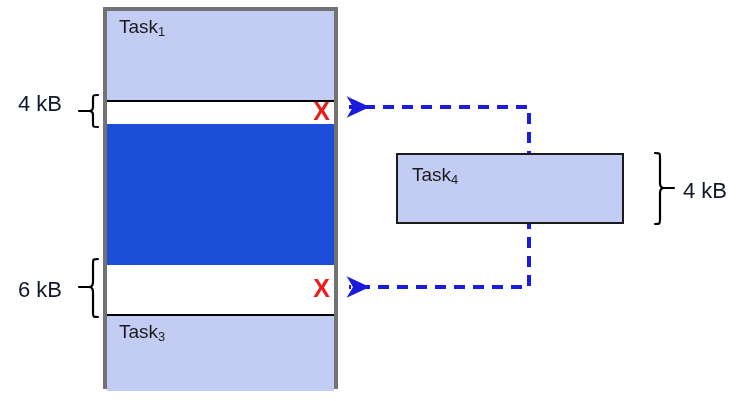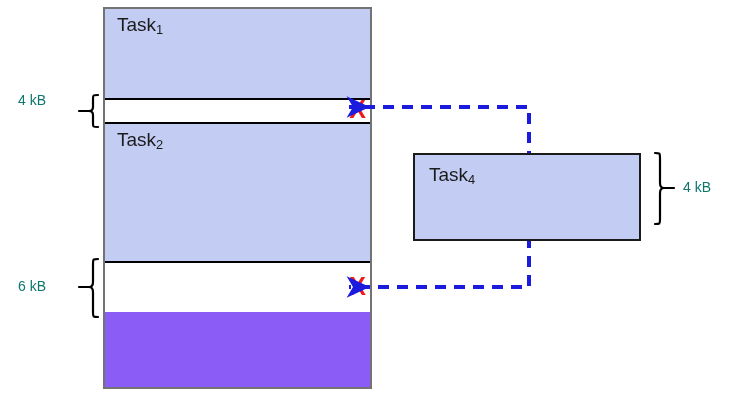--- a/index.html
+++ b/index.html
@@ -16,25 +16,25 @@
     height: 401px;
     background: #ffffff;
     overflow: hidden;
   }
 
   
   .mem-column {
     position: absolute;
     left: 103px;
     top: 7px;
-    width: 269px;
+    width: 235px;
     height: 382px;
     box-sizing: border-box;
-    border: 2px solid #737373;
-    background: #8b5cf6;
+    border: 4px solid #737373;
+    background: #1d4ed8;
   }
   .mem-block {
     position: absolute;
     left: 0;
     width: 100%;
     box-sizing: border-box;
     background: #c3cdf4;
     border-top: 2px solid #000000;
     border-bottom: 2px solid #000000;
   }
@@ -70,34 +70,34 @@
     font-size: 25px;
     font-weight: bold;
     line-height: 1;
     font-family: "Liberation Sans", sans-serif;
   }
 
   
   .brace-svg { position: absolute; overflow: visible; }
   .size-label {
     position: absolute;
-    font-size: 14px;
-    color: #0f766e;
+    font-size: 22px;
+    color: #0f172a;
     line-height: 1;
     white-space: nowrap;
     text-align: right;
   }
 
   
   .task4-box {
     position: absolute;
-    left: 413px;
+    left: 396px;
     top: 153px;
     width: 228px;
-    height: 88px;
+    height: 71px;
     box-sizing: border-box;
     border: 2px solid #1b1b1b;
     background: #c3cdf4;
     z-index: 3;
   }
 
   
   .arrow-svg {
     position: absolute;
     left: 0;
@@ -116,28 +116,28 @@
   <div class="mem-column">
 
     <div class="mem-block first" style="top:0px; height:91px;">
       <span class="block-label"><span>Task</span><sub>1</sub></span>
     </div>
 
     <div class="mem-gap" style="top:91px; height:22px;">
       <span class="x-mark" style="right:4px; top:-3px;">X</span>
     </div>
 
-    <div class="mem-block" style="top:113px; height:141px;">
-      <span class="block-label"><span>Task</span><sub>2</sub></span>
-    </div>
 
     <div class="mem-gap" style="top:254px; height:49px;">
       <span class="x-mark" style="right:4px; top:11px;">X</span>
     </div>
 
+    <div class="mem-block last" style="top:303px; height:77px;">
+      <span class="block-label"><span>Task</span><sub>3</sub></span>
+    </div>
   </div>
 
   <span class="size-label" style="left:18px; top:93px;">4 kB</span>
   <svg class="brace-svg" style="left:78px; top:94px;" width="22" height="34" viewBox="0 0 22 34">
     <path d="M20 1 C15 1 15 1 15 5 L15 13 C15 16 13 17 11 17 C13 17 15 18 15 21 L15 29 C15 33 15 33 20 33" fill="none" stroke="#000000" stroke-width="2.2" stroke-linecap="round" stroke-linejoin="round"></path>
     <line x1="1" y1="17" x2="11" y2="17" stroke="#000000" stroke-width="2.2" stroke-linecap="round"></line>
   </svg>
 
   <span class="size-label" style="left:18px; top:279px;">6 kB</span>
   <svg class="brace-svg" style="left:78px; top:258px;" width="22" height="60" viewBox="0 0 22 60">

